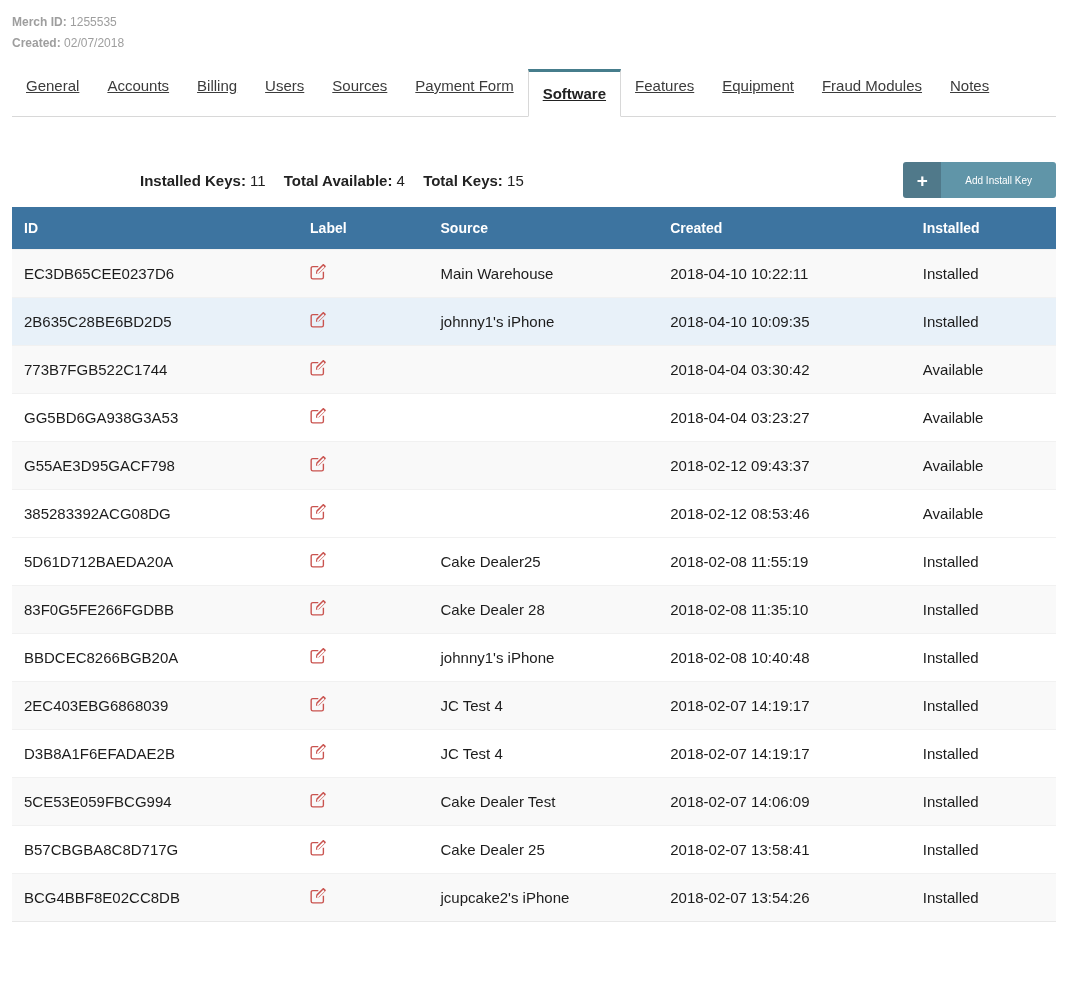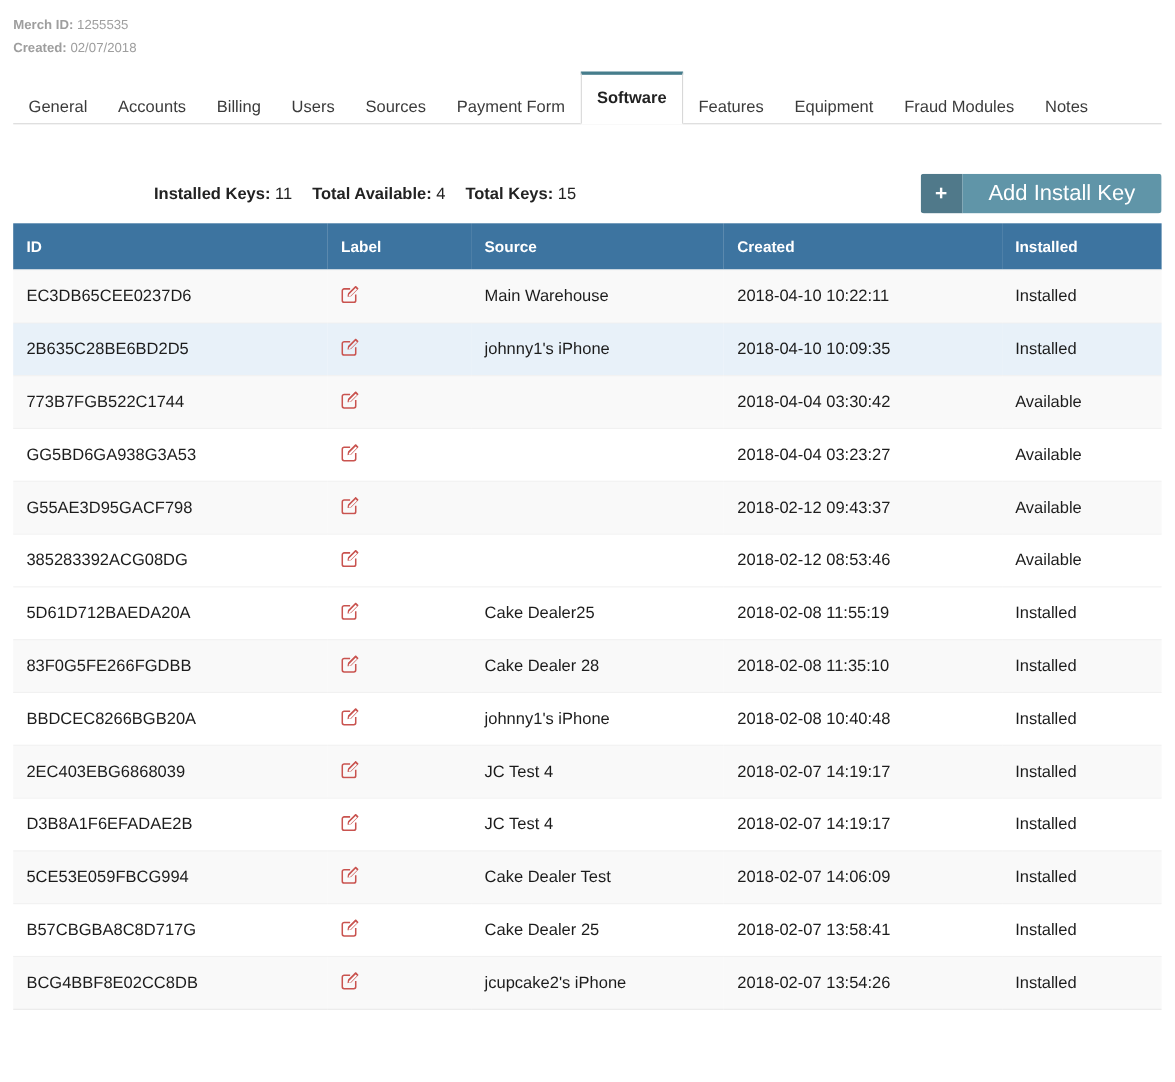--- a/index.html
+++ b/index.html
@@ -15,24 +15,24 @@
   .merch-info b { font-weight: 700; color: #9e9e9e; }
 
   
   .tabbar {
     display: flex; align-items: flex-end;
     margin: 10px 12px 0 12px;
     border-bottom: 1px solid #d8d8d8;
     padding-left: 0;
   }
   .tab {
-    padding: 12px 14px 7px 14px;
+    padding: 12px 14px 23px 14px;
     font-size: 15px; color: #3b3b3b;
     cursor: pointer; white-space: nowrap;
-    position: relative; top: 1px;
+    position: relative; top: 1px; text-decoration: underline;
   }
   .tab.active {
     font-weight: 700; color: #222;
     background: #fff;
     border-left: 1px solid #d8d8d8;
     border-right: 1px solid #d8d8d8;
     border-top: 3px solid #467d8c;
     border-bottom: 1px solid #fff;
     padding-top: 13px; padding-bottom: 14px;
   }
@@ -53,21 +53,21 @@
     padding: 0; background: transparent;
   }
   .add-btn .plus-seg {
     background: #50798a; color: #fff; width: 38px;
     display: flex; align-items: center; justify-content: center;
     font-size: 19px; font-weight: 700; line-height: 1;
   }
   .add-btn .label-seg {
     background: #6095a8; color: #fff;
     display: flex; align-items: center; justify-content: center;
-    padding: 15px 24px; font-size: 20px;
+    padding: 15px 24px; font-size: 10px;
   }
 
   
   table.keys {
     width: 1044px; margin: 0 12px;
     border-collapse: collapse; table-layout: fixed;
     font-size: 15px;
   }
   table.keys thead th {
     background: #3d74a0; color: #fff;

